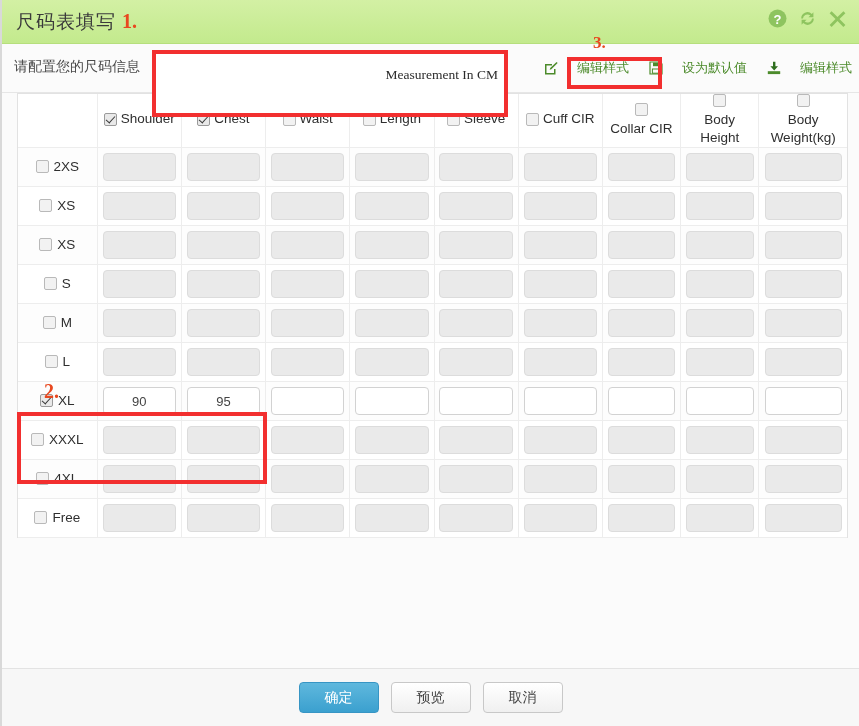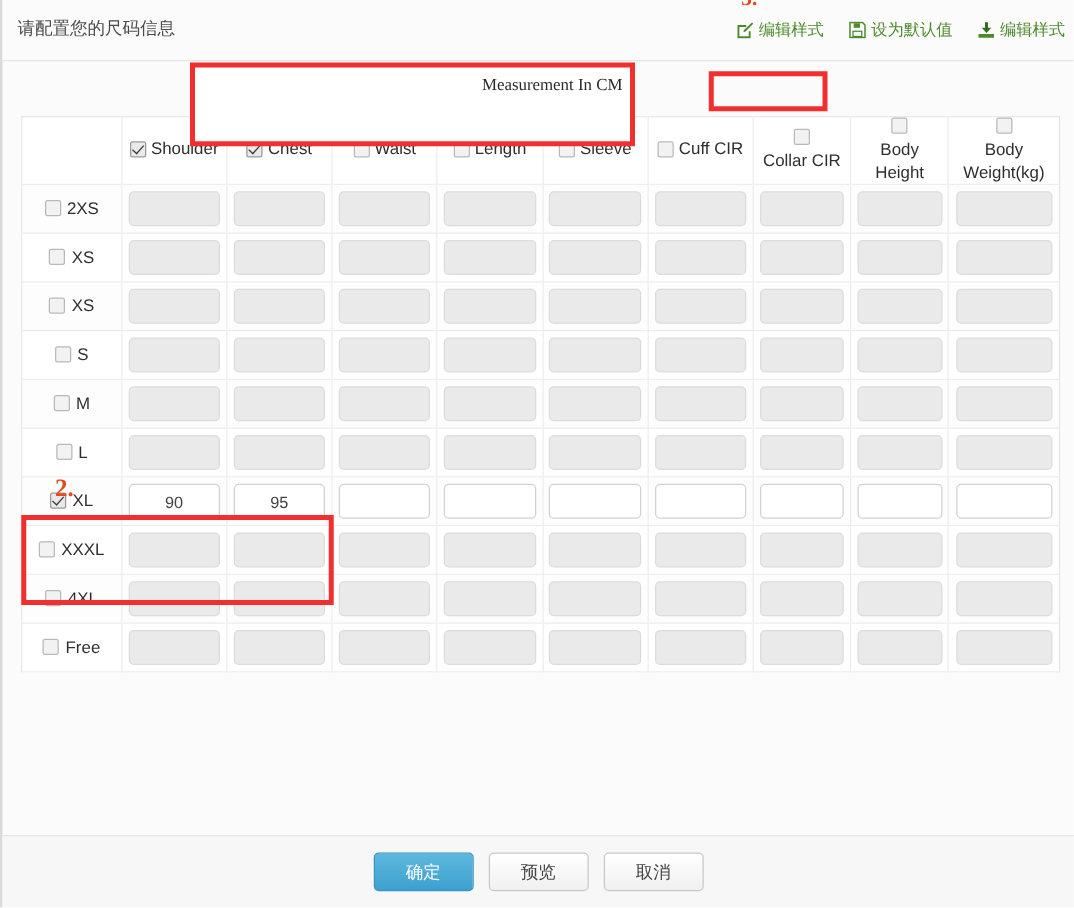--- a/index.html
+++ b/index.html
@@ -86,21 +86,21 @@
     position: absolute;
     right: 4px;
     top: 13px;
     display: flex;
     align-items: center;
     gap: 14px;
   }
   .tool-link {
     display: flex;
     align-items: center;
-    gap: 4px;
+    gap: 19px;
     color: #4c8b2b;
     font-size: 13px;
     cursor: pointer;
     white-space: nowrap;
     padding: 2px 3px;
   }
   .tool-link svg { display: block; }
 
   
   .inchbox {
@@ -127,21 +127,21 @@
     margin-left: 5px;
   }
   .inch-hint {
     font-size: 13px;
     color: #c6c6c6;
     margin-left: 7px;
   }
   .measure-row {
     height: 31px;
     display: flex;
-    align-items: center;
+    align-items: flex-end;
     justify-content: flex-end;
     padding-right: 8px;
     box-sizing: border-box;
   }
   .measure-text {
     font-size: 13.5px;
     color: #2b2b2b;
     font-family: "Liberation Serif", "DejaVu Serif", serif;
   }
 
@@ -313,20 +313,44 @@
     font-family: "Liberation Serif", "DejaVu Serif", serif;
     z-index: 21;
     pointer-events: none;
   }
 </style>
 </head>
 <body>
 
 <div id="app">
 
+  <div class="titlebar">
+    <span class="title-text">尺码表填写</span>
+    <span class="anno-num">1.</span>
+
+    <div class="win-icons">
+      <span>
+        <svg width="19" height="19" viewBox="0 0 19 19">
+          <circle cx="9.5" cy="9.5" r="9" fill="#8ec45f"></circle>
+          <text x="9.5" y="14.5" font-size="13" font-weight="bold" text-anchor="middle" fill="#ffffff" font-family="Liberation Sans, sans-serif">?</text>
+        </svg>
+      </span>
+      <span>
+        <svg width="19" height="19" viewBox="0 0 19 19">
+          <path d="M3.2 9.5a6.3 6.3 0 0 1 10.6-4.6l1.6-1.6v5h-5l1.9-1.9A4.6 4.6 0 0 0 4.9 9.5z" fill="#8ec45f"></path>
+          <path d="M15.8 9.5a6.3 6.3 0 0 1-10.6 4.6l-1.6 1.6v-5h5l-1.9 1.9a4.6 4.6 0 0 0 7.4-3.1z" fill="#8ec45f"></path>
+        </svg>
+      </span>
+      <span>
+        <svg width="19" height="19" viewBox="0 0 19 19">
+          <path d="M3.6 2.2 9.5 8.1l5.9-5.9 2 2L11.5 10l5.9 5.9-2 2-5.9-5.9-5.9 5.9-2-2L7.5 10 1.6 4.2z" fill="#8ec45f"></path>
+        </svg>
+      </span>
+    </div>
+  </div>
 
   <div class="toolbar">
     <span class="config-label">请配置您的尺码信息</span>
 
     <span class="anno3">3.</span>
 
     <div class="tool-links">
       <div class="tool-link">
         <span>
           <svg width="14" height="14" viewBox="0 0 14 14">

